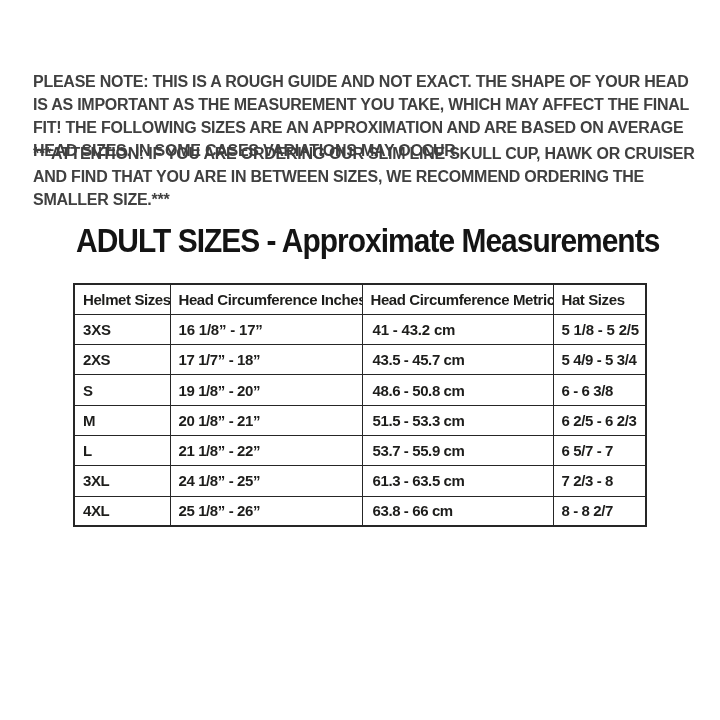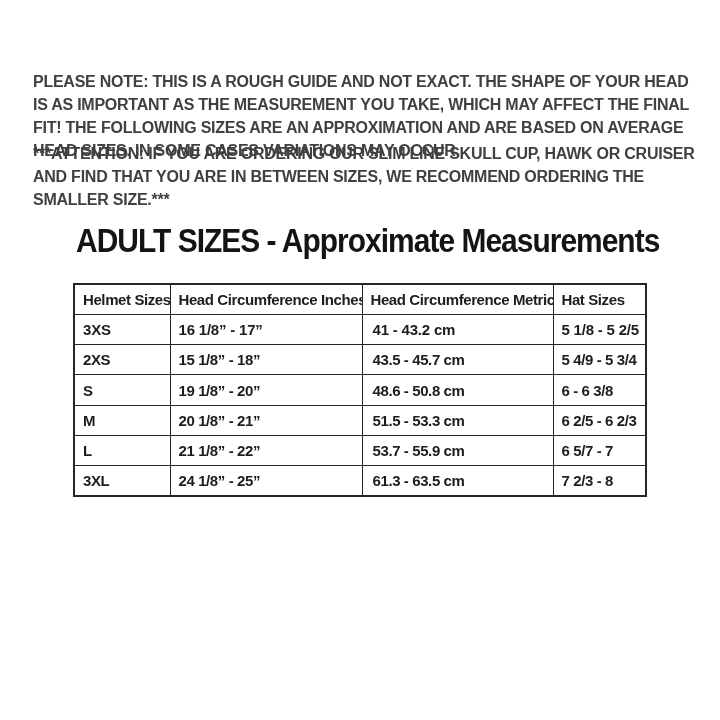--- a/index.html
+++ b/index.html
@@ -100,21 +100,21 @@
     </thead>
     <tbody>
       <tr class="row-strong">
         <td>3XS</td>
         <td>16 1/8” - 17”</td>
         <td class="metric-cell">41 - 43.2 cm</td>
         <td>5 1/8 - 5 2/5</td>
       </tr>
       <tr>
         <td>2XS</td>
-        <td>15 1/8” - 18”</td>
+        <td>17 1/7” - 18”</td>
         <td class="metric-cell">43.5 - 45.7 cm</td>
         <td>5 4/9 - 5 3/4</td>
       </tr>
       <tr>
         <td>S</td>
         <td>19 1/8” - 20”</td>
         <td class="metric-cell">48.6 - 50.8 cm</td>
         <td>6 - 6 3/8</td>
       </tr>
       <tr>
@@ -128,16 +128,22 @@
         <td>21 1/8” - 22”</td>
         <td class="metric-cell">53.7 - 55.9 cm</td>
         <td>6 5/7 - 7</td>
       </tr>
       <tr>
         <td>3XL</td>
         <td>24 1/8” - 25”</td>
         <td class="metric-cell">61.3 - 63.5 cm</td>
         <td>7 2/3 - 8</td>
       </tr>
+      <tr>
+        <td>4XL</td>
+        <td>25 1/8” - 26”</td>
+        <td class="metric-cell">63.8 - 66 cm</td>
+        <td>8 - 8 2/7</td>
+      </tr>
     </tbody>
   </table>
 
 </div>
 
 </body></html>

